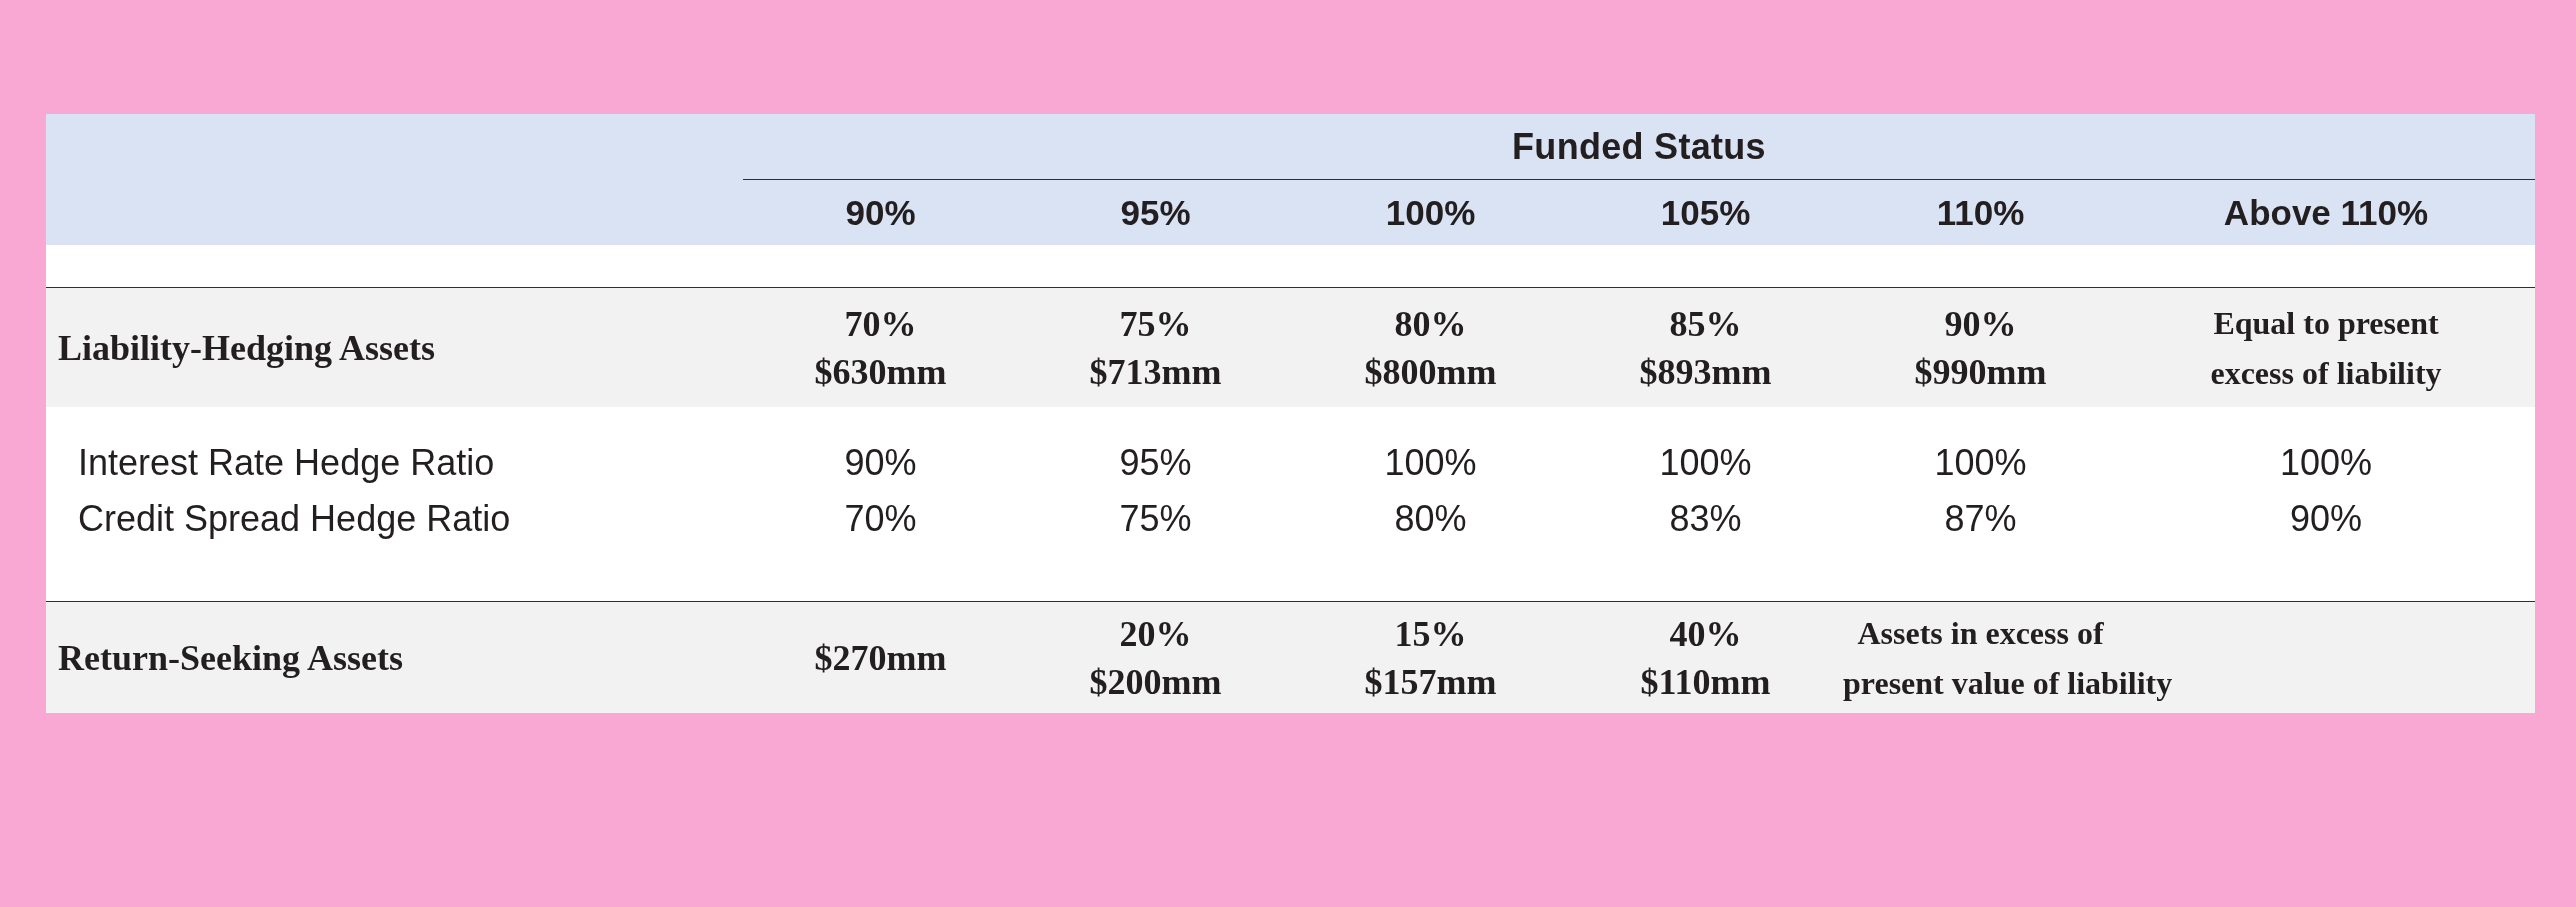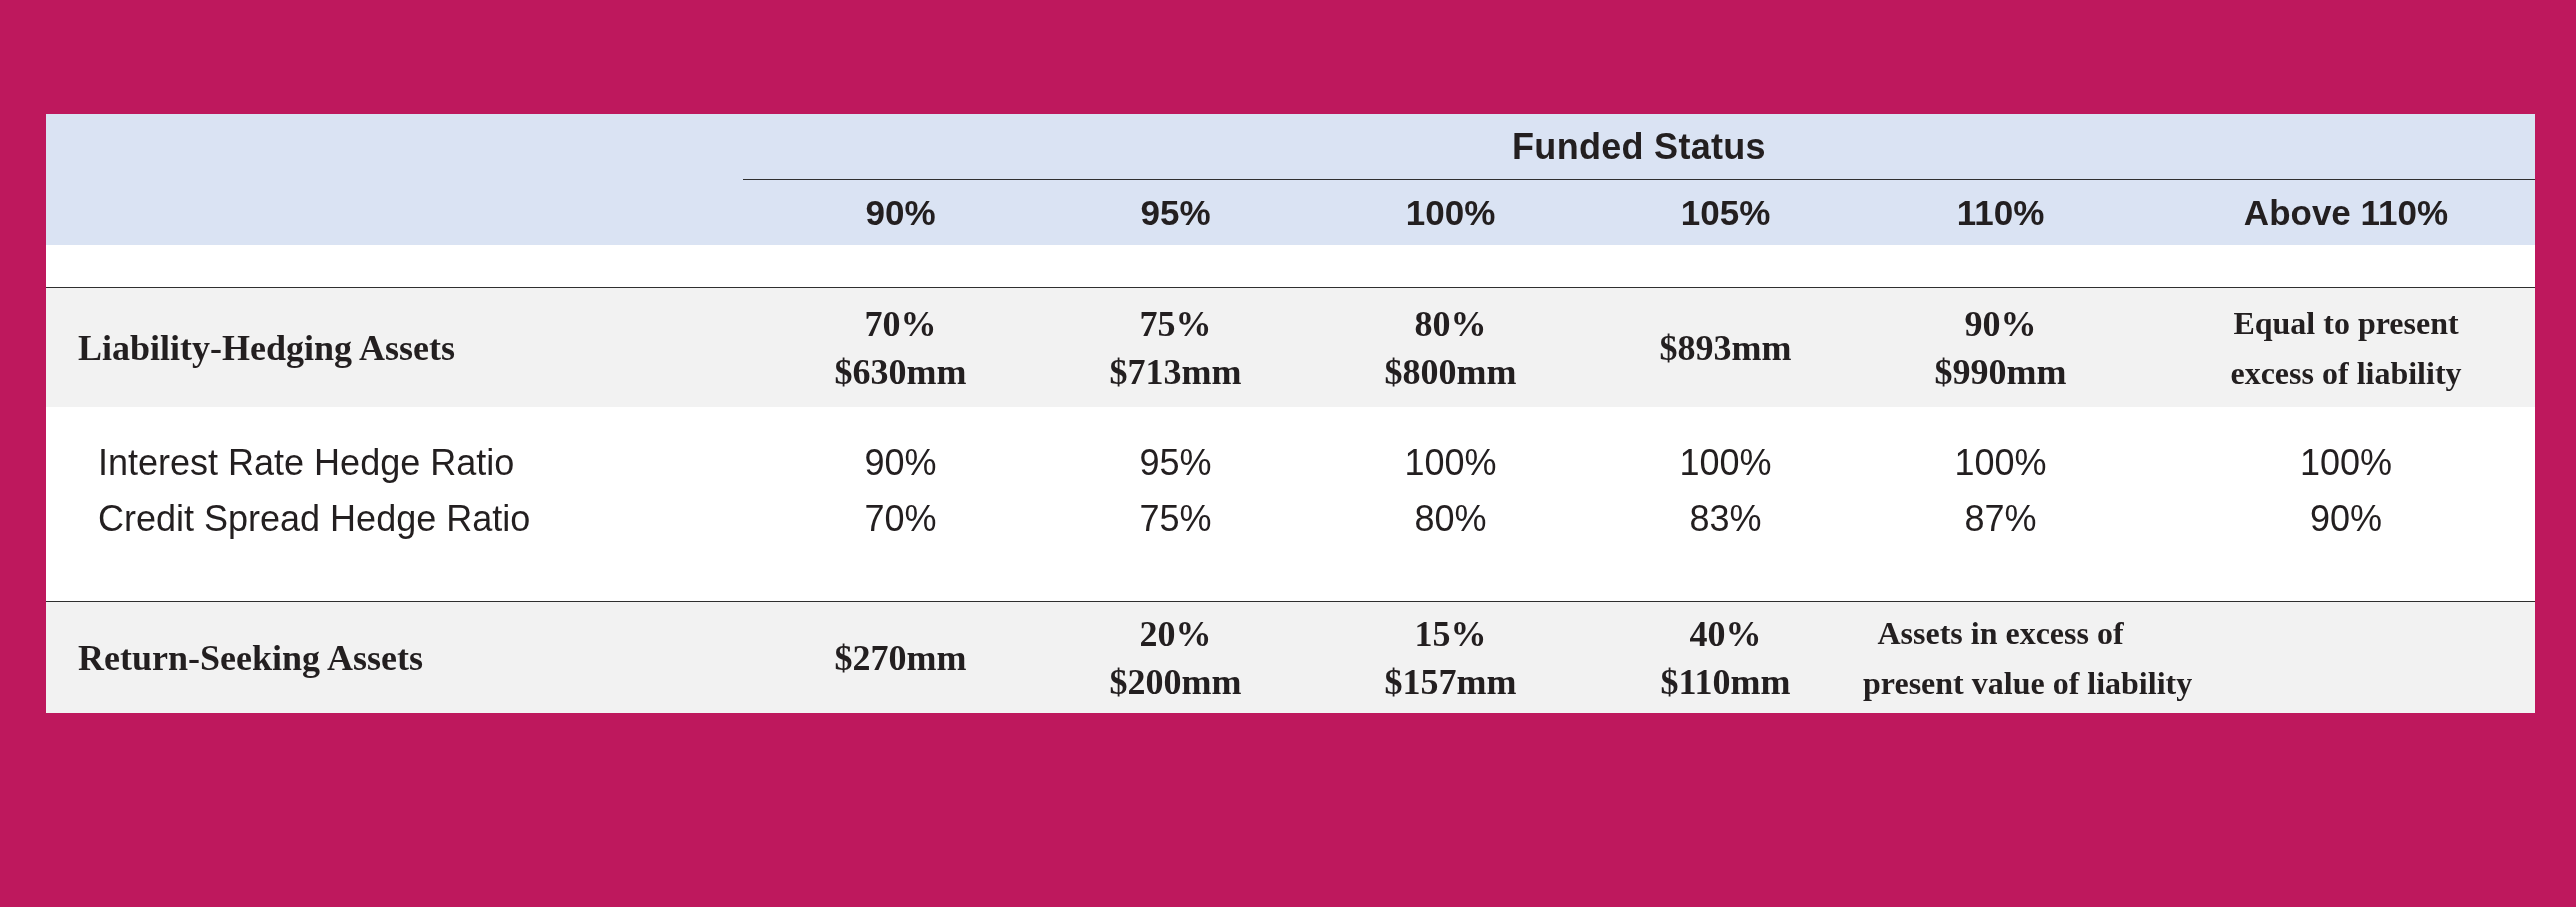--- a/index.html
+++ b/index.html
@@ -1,35 +1,34 @@
 <!DOCTYPE html>
 <html style="font-size:8.7px"><head>
 <meta charset="utf-8">
 <style>
   * { box-sizing: border-box; margin: 0; padding: 0; }
   html, body { background: #ffffff; }
   .sheet {
     position: relative;
     width: 2576px;
     height: 907px;
-    background: #be185d;
+    background: #f9a8d4;
     font-family: "Liberation Sans", sans-serif;
     color: #231f20;
     overflow: hidden;
   }
   .fs-table {
     position: absolute;
     left: 46px;
     top: 114px;
     width: 2489px;
   }
   .grid-row {
     display: grid;
     grid-template-columns: 697px 275px 275px 275px 275px 275px 416px;
-    padding-left: 20px;
   }
   
   .head-band {
     background: #dae3f3;
     height: 131px;
   }
   .title-row {
     display: flex;
     height: 66px;
   }
@@ -118,20 +117,21 @@
       </div>
       <div class="cell val two">
         <div class="ln">75%</div>
         <div class="ln">$713mm</div>
       </div>
       <div class="cell val two">
         <div class="ln">80%</div>
         <div class="ln">$800mm</div>
       </div>
       <div class="cell val two">
+        <div class="ln">85%</div>
         <div class="ln">$893mm</div>
       </div>
       <div class="cell val two">
         <div class="ln">90%</div>
         <div class="ln">$990mm</div>
       </div>
       <div class="cell val two last">
         <div class="ln">Equal to present</div>
         <div class="ln">excess of liability</div>
       </div>

